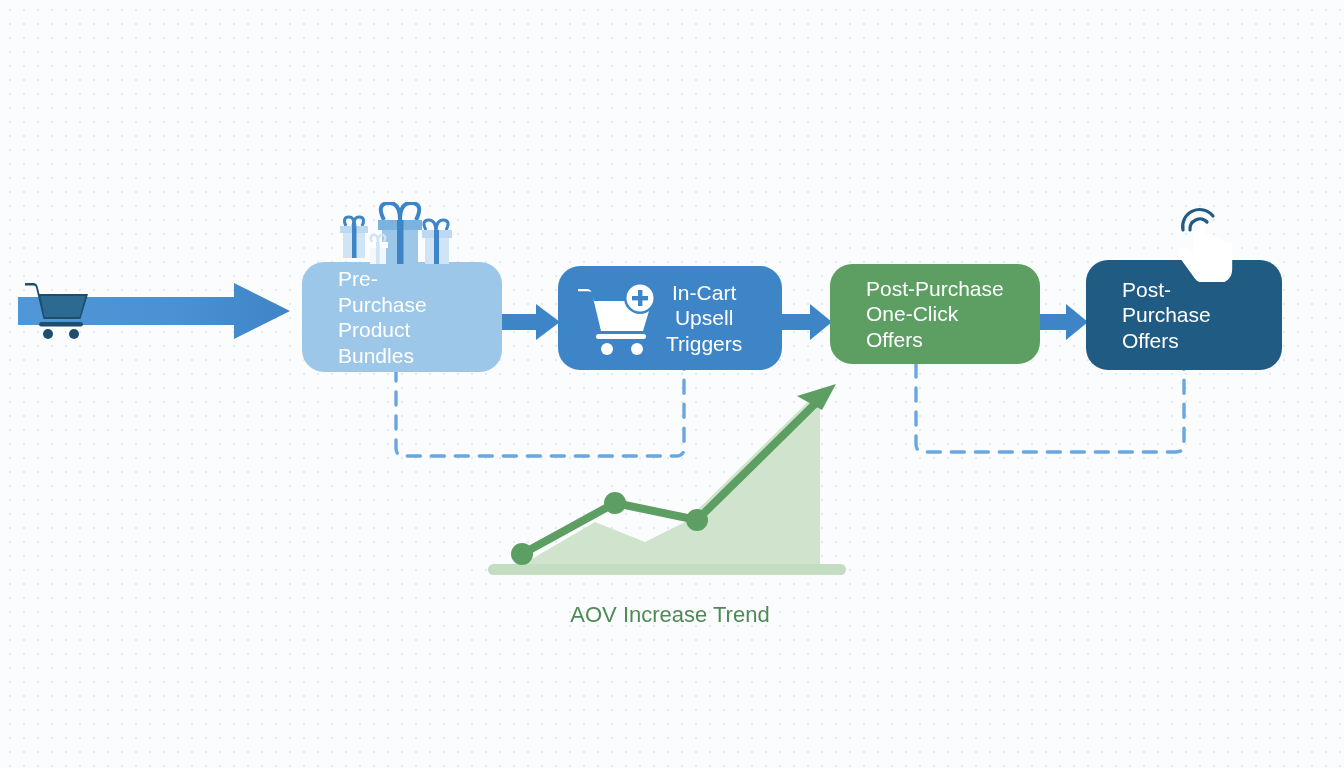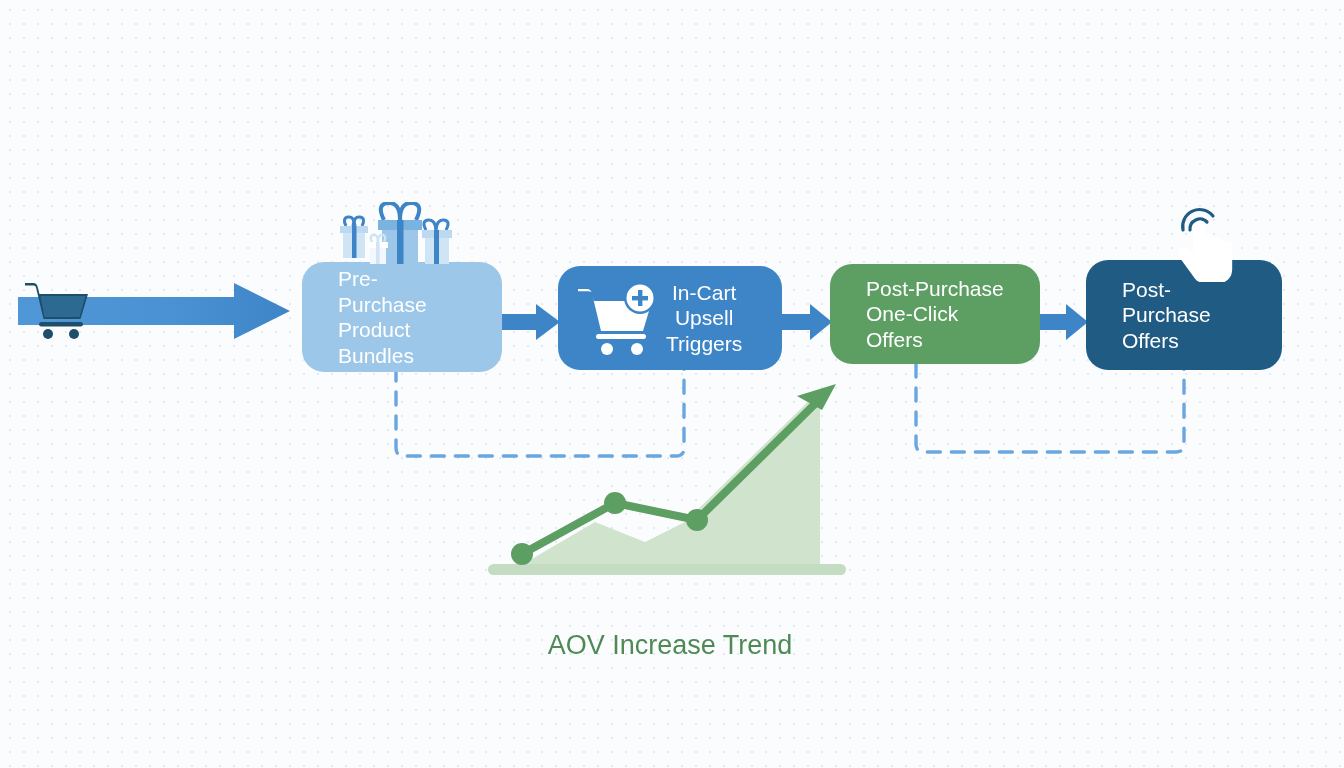--- a/index.html
+++ b/index.html
@@ -54,22 +54,22 @@
   #mini-arrow-1{left:782px;top:302px;width:50px;height:40px;}
   #mini-arrow-2{left:1038px;top:302px;width:50px;height:40px;}
 
   
   #bracket-left{left:380px;top:368px;width:320px;height:96px;z-index:2;}
   #bracket-right{left:900px;top:364px;width:300px;height:96px;z-index:2;}
 
   
   #chart{left:470px;top:372px;width:400px;height:215px;z-index:3;}
   #chart-caption{
-    left:470px;top:630px;width:400px;text-align:center;
-    font-size:27px;color:#4f8a56;font-weight:400;z-index:3;
+    left:470px;top:602px;width:400px;text-align:center;
+    font-size:22px;color:#4f8a56;font-weight:400;z-index:3;
   }
 </style>
 </head>
 <body>
 
 <div id="stage">
 
   <svg class="abs" id="entry-arrow" viewBox="0 0 272 56">
     <defs>
       <linearGradient id="gEntry" x1="0" y1="0" x2="1" y2="0">

